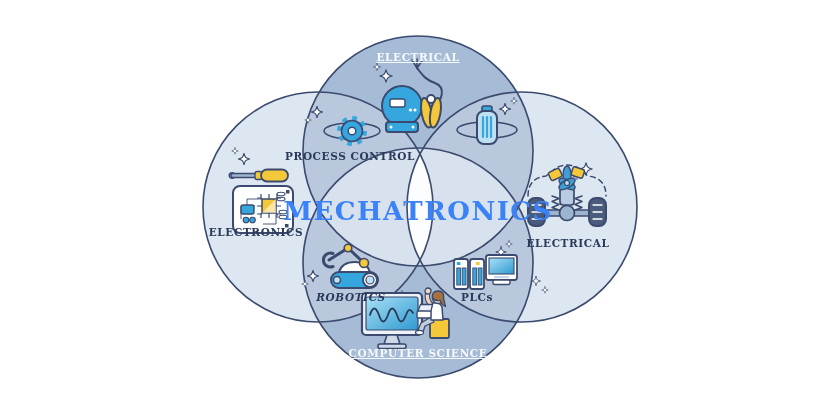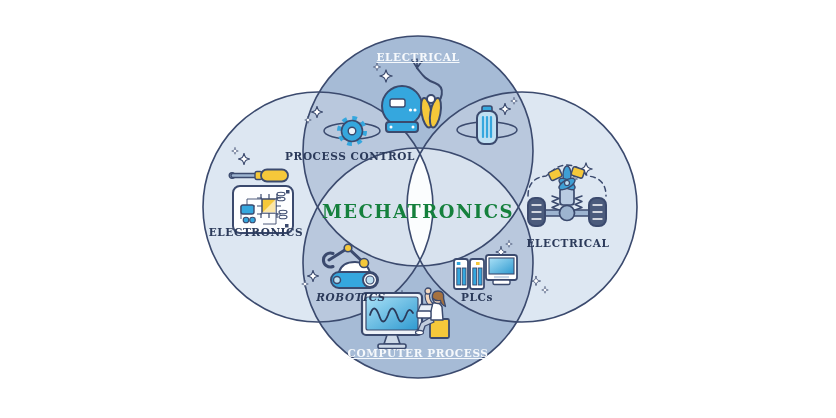--- a/index.html
+++ b/index.html
@@ -9,22 +9,22 @@
   }
   #venn { position:absolute; left:0; top:0; }
   .lbl {
     position:absolute; transform:translate(-50%,-50%);
     font-weight:bold; font-size:10.5px; letter-spacing:0.6px;
     color:#2b3a5a; white-space:nowrap; user-select:none;
   }
   .lbl.light { color:#f6f9fc;text-decoration:underline; }
   .title {
     position:absolute; transform:translate(-50%,-50%);
-    font-weight:bold; font-size:18px; letter-spacing:1.5px;
-    color:#15803d; white-space:nowrap;
+    font-weight:bold; font-size:26px; letter-spacing:1.5px;
+    color:#3b82f6; white-space:nowrap;
   }
 </style>
 </head>
 <body>
 
 <div id="stage">
 
 <svg id="venn" width="836" height="418" viewBox="0 0 836 418">
   <defs>
     <clipPath id="clipTop">
@@ -224,15 +224,15 @@
   </g>
 </svg>
 
 <div class="lbl light" style="left:418px; top:57px;">ELECTRICAL</div>
 <div class="lbl" style="left:350px; top:156px;">PROCESS CONTROL</div>
 <div class="title" style="left:418px; top:211px;">MECHATRONICS</div>
 <div class="lbl" style="left:256px; top:232px;">ELECTRONICS</div>
 <div class="lbl" style="left:568px; top:243px;">ELECTRICAL</div>
 <div class="lbl" style="left:351px; top:297px;font-style:italic;">ROBOTICS</div>
 <div class="lbl" style="left:477px; top:297px;">PLCs</div>
-<div class="lbl light" style="left:418px; top:353px;">COMPUTER PROCESS</div>
+<div class="lbl light" style="left:418px; top:353px;">COMPUTER SCIENCE</div>
 
 </div>
 
 </body></html>

